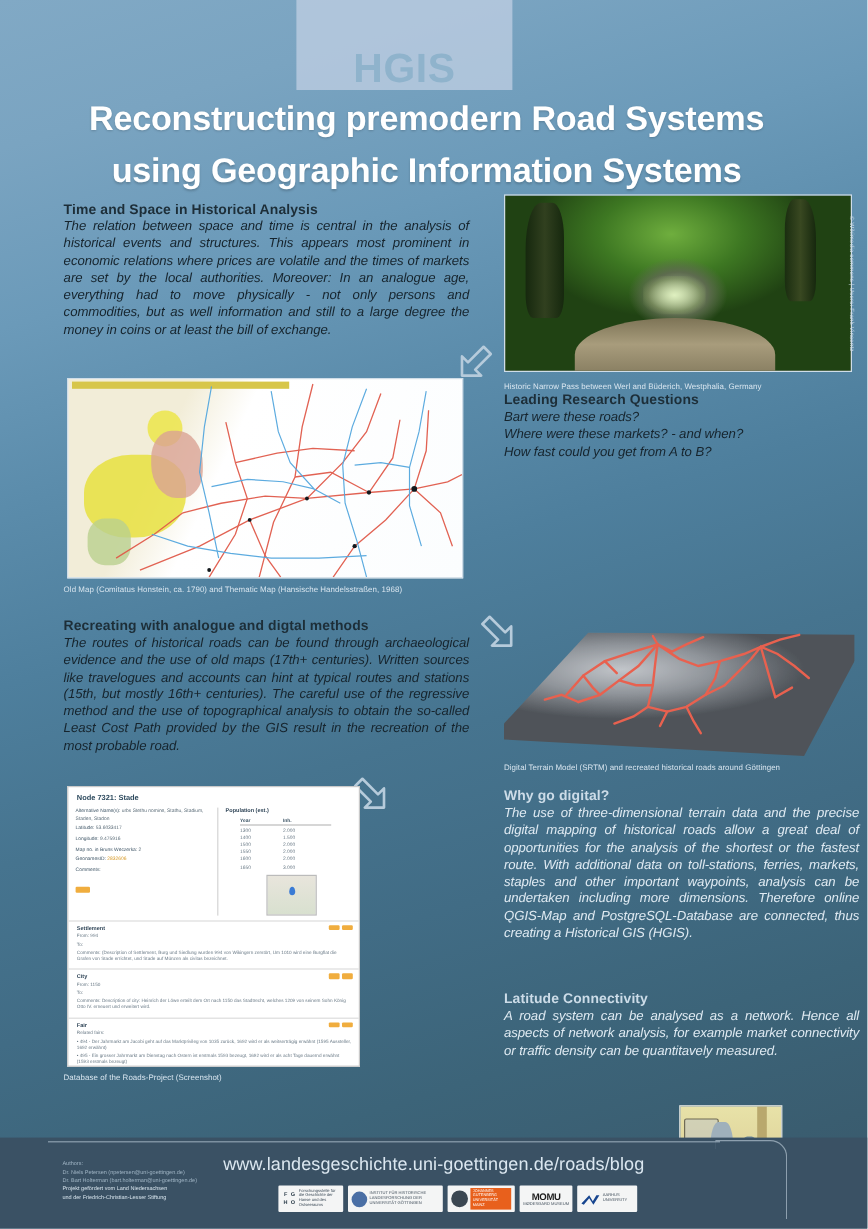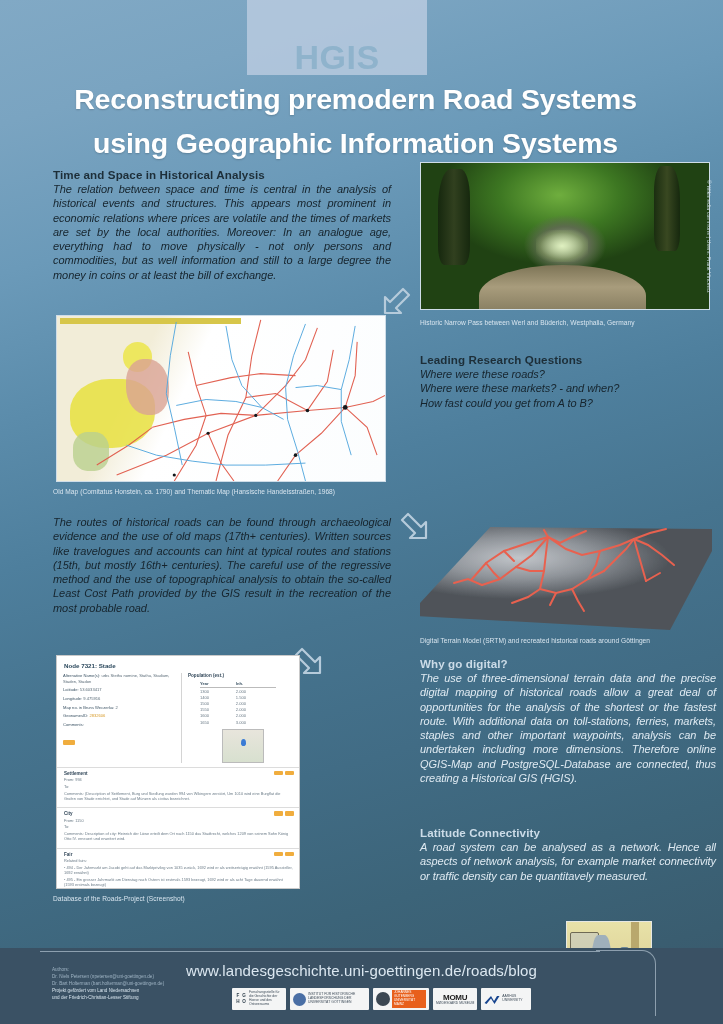--- a/index.html
+++ b/index.html
@@ -295,23 +295,23 @@
 
   <div id="photo-forest" class="photo-frame">
     <div class="trunk-l"></div>
     <div class="trunk-r"></div>
     <div class="glow"></div>
     <div class="path"></div>
   </div>
   <div class="photo-credit">© Wikimedia commons | Users: Frank Vincentz</div>
   <div class="col-right caption" style="top:316px;">Historic Narrow Pass between Werl and Büderich, Westphalia, Germany</div>
 
-  <div class="col-right" style="top:353px;">
+  <div class="col-right" style="top:327px;">
     <h2 class="sec">Leading Research Questions</h2>
-    <p class="body nojust">Where were these roads?</p>
+    <p class="body nojust">Bart were these roads?</p>
     <p class="body nojust">Where were these markets? - and when?</p>
     <p class="body nojust">How fast could you get from A to B?</p>
   </div>
 
   <div id="img-oldmap" class="photo-frame">
     <div class="paper"></div>
     <div class="topbar"></div>
     <div class="yellowpatch"></div>
     <div class="yellowpatch2"></div>
     <div class="pinkpatch"></div>
@@ -354,20 +354,21 @@
   </div>
   <div class="col-left caption" style="top:485px;">Old Map (Comitatus Honstein, ca. 1790) and Thematic Map (Hansische Handelsstraßen, 1968)</div>
 
   <div class="arrow" style="left:398px; top:508px;">
     <svg viewBox="0 0 34 34">
       <path d="M10 6 L4 12 L17 25 L12 30 L28 30 L28 14 L23 19 Z" fill="none" stroke="#b6cbdb" stroke-width="2.2" stroke-linejoin="round"></path>
     </svg>
   </div>
 
   <div class="col-left" style="top:515px;">
+    <h2 class="sec">Recreating with analogue and digtal methods</h2>
     <p class="body">The routes of historical roads can be found through archaeological evidence and the use of old maps (17th+ centuries). Written sources like travelogues and accounts can hint at typical routes and stations (15th, but mostly 16th+ centuries). The careful use of the regressive method and the use of topographical analysis to obtain the so-called Least Cost Path provided by the GIS result in the recreation of the most probable road.</p>
   </div>
 
   <div id="img-dtm">
     <div class="plate"></div>
     <svg viewBox="0 0 292 103">
       <g stroke="#e8614f" stroke-width="2" fill="none" stroke-linecap="round">
         <path d="M128 10 L124 3"></path>
         <path d="M128 10 L108 16 L84 24 L66 36 L52 52"></path>
         <path d="M128 10 L140 16 L152 10 L166 4"></path>

